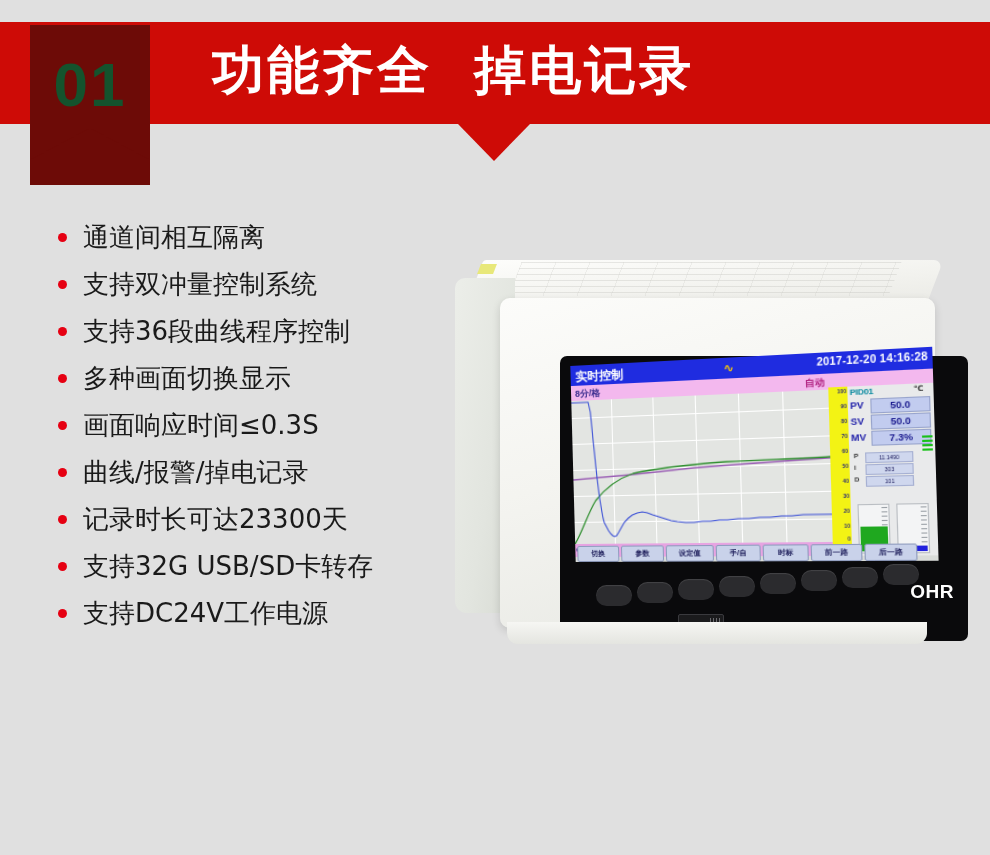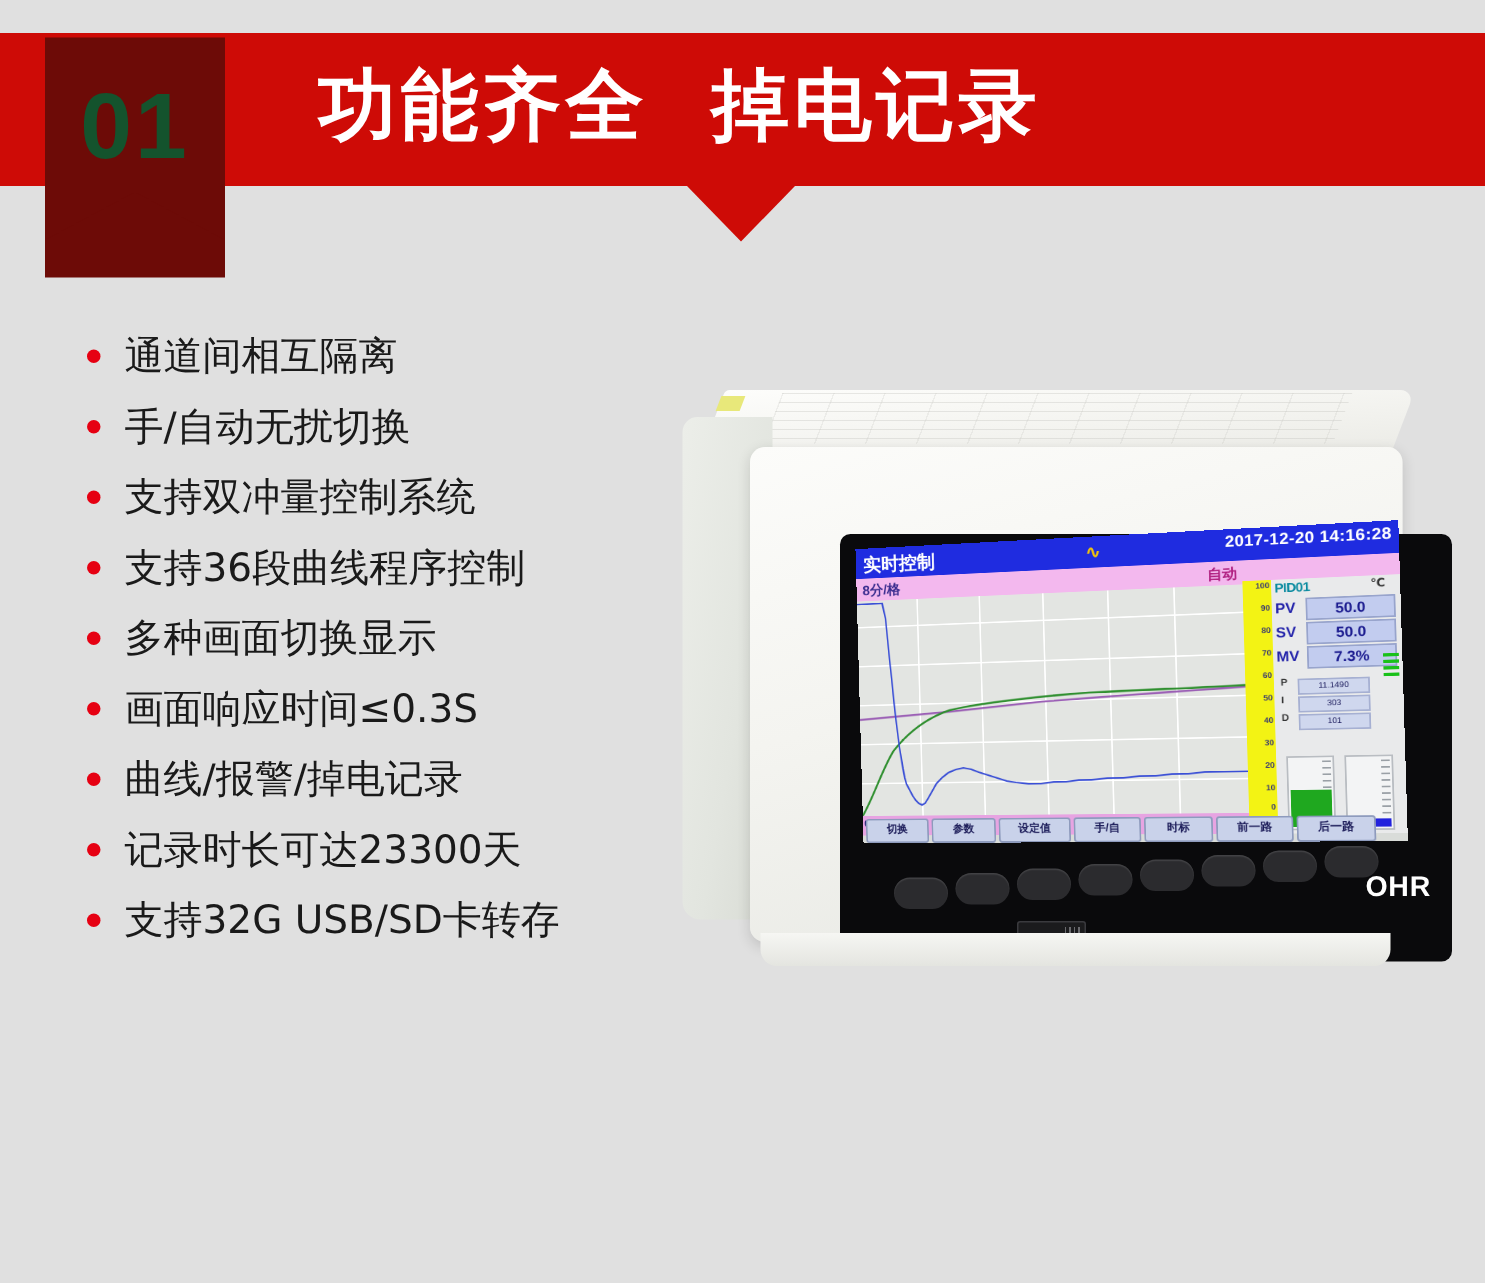--- a/index.html
+++ b/index.html
@@ -235,24 +235,20 @@
 
 <div class="header-title">功能齐全  掉电记录</div>
 
 <div class="bullets">
   <div class="bullet-row">
     <span class="bullet-dot"></span>
     <span class="bullet-text">通道间相互隔离</span>
   </div>
   <div class="bullet-row">
     <span class="bullet-dot"></span>
-    <span class="bullet-text">手/自动无扰切换</span>
-  </div>
-  <div class="bullet-row">
-    <span class="bullet-dot"></span>
     <span class="bullet-text">支持双冲量控制系统</span>
   </div>
   <div class="bullet-row">
     <span class="bullet-dot"></span>
     <span class="bullet-text">支持36段曲线程序控制</span>
   </div>
   <div class="bullet-row">
     <span class="bullet-dot"></span>
     <span class="bullet-text">多种画面切换显示</span>
   </div>
@@ -264,20 +260,24 @@
     <span class="bullet-dot"></span>
     <span class="bullet-text">曲线/报警/掉电记录</span>
   </div>
   <div class="bullet-row">
     <span class="bullet-dot"></span>
     <span class="bullet-text">记录时长可达23300天</span>
   </div>
   <div class="bullet-row">
     <span class="bullet-dot"></span>
     <span class="bullet-text">支持32G USB/SD卡转存</span>
+  </div>
+  <div class="bullet-row">
+    <span class="bullet-dot"></span>
+    <span class="bullet-text">支持DC24V工作电源</span>
   </div>
 </div>
 
 <div class="device">
 
   <div class="dev-top"></div>
   <div class="dev-top-print"></div>
   <div class="dev-top-label"></div>
 
   <div class="dev-side"></div>

